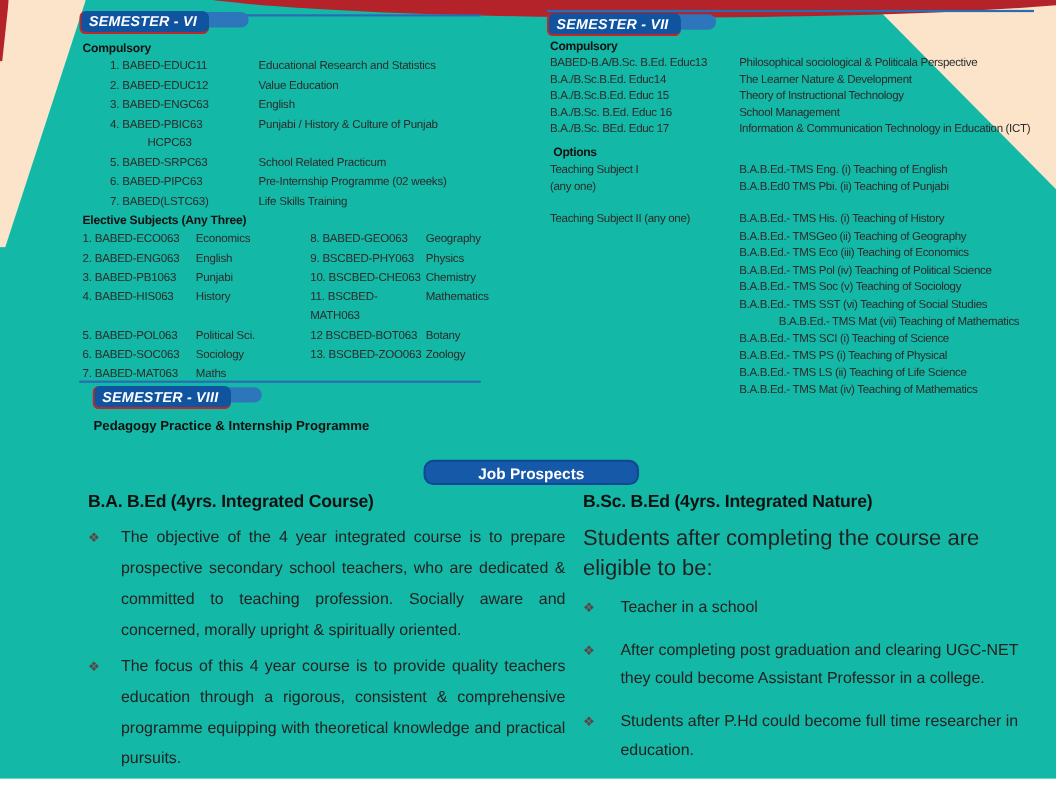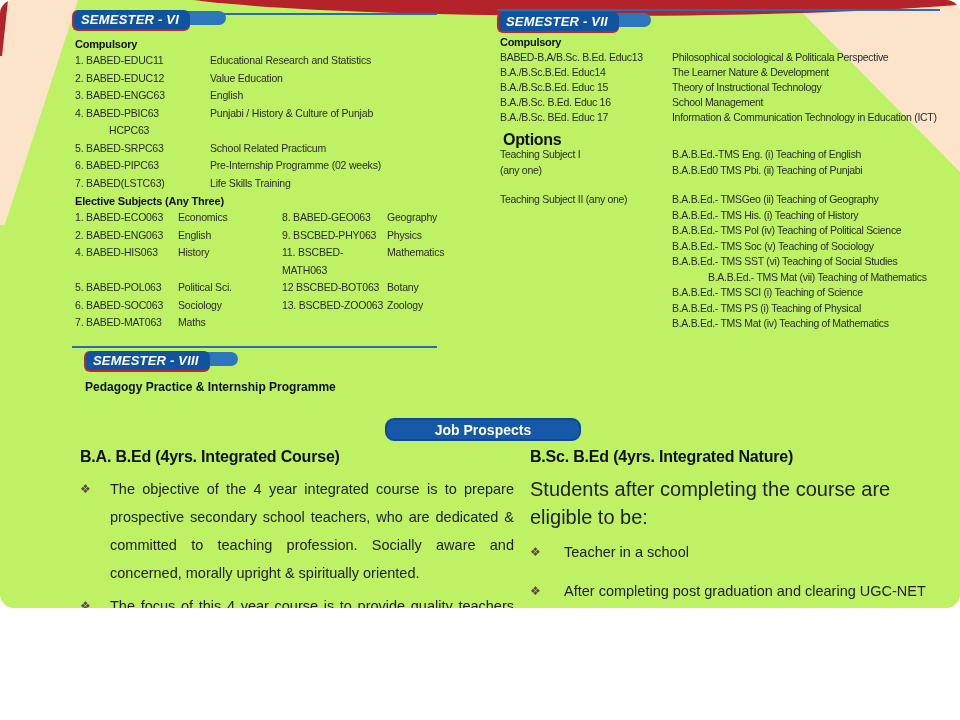--- a/index.html
+++ b/index.html
@@ -1,17 +1,17 @@
 <!DOCTYPE html>
 <html><head>
 <meta charset="utf-8">
 <style>
   html,body{margin:0;padding:0;background:#ffffff;}
-  #slide{position:relative;width:960px;height:608px;overflow:hidden;background:#bef264;
-         font-family:"Liberation Sans",sans-serif;color:#222;border-radius:14px;}
+  #slide{position:relative;width:960px;height:708px;overflow:hidden;background:#14b8a6;
+         font-family:"Liberation Sans",sans-serif;color:#222;}
   
   .beige-left{position:absolute;left:0;top:0;width:78px;height:225px;background:#fbe4ca;
               clip-path:polygon(0 0,100% 0,6% 100%,0 100%);z-index:0;}
   .beige-right{position:absolute;right:0;top:0;width:185px;height:172px;background:#fbe4ca;
                clip-path:polygon(8% 0,100% 0,100% 100%);z-index:0;}
   .red-swoosh{position:absolute;left:150px;top:-40px;width:900px;height:56px;border-radius:50%;
               background:#b4232a;z-index:1;}
   .red-sliver{position:absolute;left:0;top:0;width:8px;height:56px;background:#b4232a;
               clip-path:polygon(0 0,100% 0,25% 100%,0 100%);z-index:1;}
   .blue-line{position:absolute;height:2px;background:#2a6cb4;z-index:2;}
@@ -22,26 +22,26 @@
   .sem-pill{position:relative;z-index:2;display:inline-block;background:#10549f;color:#fff;
             font-weight:bold;font-style:italic;font-size:13px;line-height:17px;padding:1px 11px 1px 7px;
             border-radius:6px;border-left:2px solid #c0272d;border-bottom:2px solid #c0272d;
             letter-spacing:.2px;white-space:nowrap;}
   
   .sem6{position:absolute;left:75px;top:36px;width:392px;z-index:3;font-size:10.5px;
         letter-spacing:-0.2px;color:#2b2b2b;}
   .sem7{position:absolute;left:500px;top:34px;width:448px;z-index:3;font-size:10.5px;
         letter-spacing:-0.3px;color:#2b2b2b;}
   .blk-label{font-weight:bold;font-size:11px;color:#111;line-height:16px;}
-  .crow{display:grid;grid-template-columns:135px 1fr;line-height:17.5px;}
+  .crow{display:grid;grid-template-columns:135px 1fr;line-height:17.5px;margin-left:25px;}
   .erow{display:grid;grid-template-columns:103px 104px 105px 1fr;line-height:17.5px;}
   .c7row{display:grid;grid-template-columns:172px 1fr;line-height:15px;}
   .tsrow{display:grid;grid-template-columns:172px 1fr;line-height:15.5px;}
   .indent{padding-left:34px;}
-  .opt-label{font-weight:bold;font-size:16px;color:#111;line-height:15px;margin-top:7px;padding-left:3px;}
+  .opt-label{font-weight:bold;font-size:11px;color:#111;line-height:15px;margin-top:7px;padding-left:3px;}
   
   .sem8-note{position:absolute;left:85px;top:380px;z-index:3;font-weight:bold;font-size:12px;color:#111;}
   
   .job-btn{position:absolute;left:385px;top:418px;width:196px;height:23px;z-index:3;background:#1659a8;
            border:2px solid #0d4a93;border-radius:9px;color:#fff;font-weight:bold;font-size:14px;
            line-height:21px;text-align:center;box-sizing:border-box;}
   
   .course{position:absolute;top:448px;z-index:3;color:#222;}
   .course.ba{left:80px;width:434px;}
   .course.bsc{left:530px;width:402px;}
@@ -113,20 +113,26 @@
         <span>8. BABED-GEO063</span>
         <span>Geography</span>
       </div>
     <div class="erow">
         <span>2. BABED-ENG063</span>
         <span>English</span>
         <span>9. BSCBED-PHY063</span>
         <span>Physics</span>
       </div>
     <div class="erow">
+        <span>3. BABED-PB1063</span>
+        <span>Punjabi</span>
+        <span>10. BSCBED-CHE063</span>
+        <span>Chemistry</span>
+      </div>
+    <div class="erow">
         <span>4. BABED-HIS063</span>
         <span>History</span>
         <span>11. BSCBED-MATH063</span>
         <span>Mathematics</span>
       </div>
     <div class="erow">
         <span>5. BABED-POL063</span>
         <span>Political Sci.</span>
         <span>12 BSCBED-BOT063</span>
         <span>Botany</span>
@@ -179,28 +185,30 @@
         <span style="display:block;">(any one)</span>
       </span>
       <span>
         <span style="display:block;">B.A.B.Ed.-TMS Eng. (i) Teaching of English</span>
         <span style="display:block;">B.A.B.Ed0 TMS Pbi. (ii) Teaching of Punjabi</span>
       </span>
     </div>
     <div class="tsrow" style="margin-top:14px;">
       <span>Teaching Subject II (any one)</span>
       <span>
+        <span style="display:block;">B.A.B.Ed.- TMS His. (i) Teaching of History</span>
         <span style="display:block;">B.A.B.Ed.- TMSGeo (ii) Teaching of Geography</span>
-        <span style="display:block;">B.A.B.Ed.- TMS His. (i) Teaching of History</span>
+        <span style="display:block;">B.A.B.Ed.- TMS Eco (iii) Teaching of Economics</span>
         <span style="display:block;">B.A.B.Ed.- TMS Pol (iv) Teaching of Political Science</span>
         <span style="display:block;">B.A.B.Ed.- TMS Soc (v) Teaching of Sociology</span>
         <span style="display:block;">B.A.B.Ed.- TMS SST (vi) Teaching of Social Studies</span>
         <span style="display:block;padding-left:36px;">B.A.B.Ed.- TMS Mat (vii) Teaching of Mathematics</span>
         <span style="display:block;">B.A.B.Ed.- TMS SCI (i) Teaching of Science</span>
         <span style="display:block;">B.A.B.Ed.- TMS PS (i) Teaching of Physical</span>
+        <span style="display:block;">B.A.B.Ed.- TMS LS (ii) Teaching of Life Science</span>
         <span style="display:block;">B.A.B.Ed.- TMS Mat (iv) Teaching of Mathematics</span>
       </span>
     </div>
   </div>
 
   <div class="sem-header" style="left:84px;top:351px;">
     <span class="sem-tab"></span>
     <span class="sem-pill">SEMESTER - VIII</span>
   </div>
   <div class="sem8-note">Pedagogy Practice &amp; Internship Programme</div>

